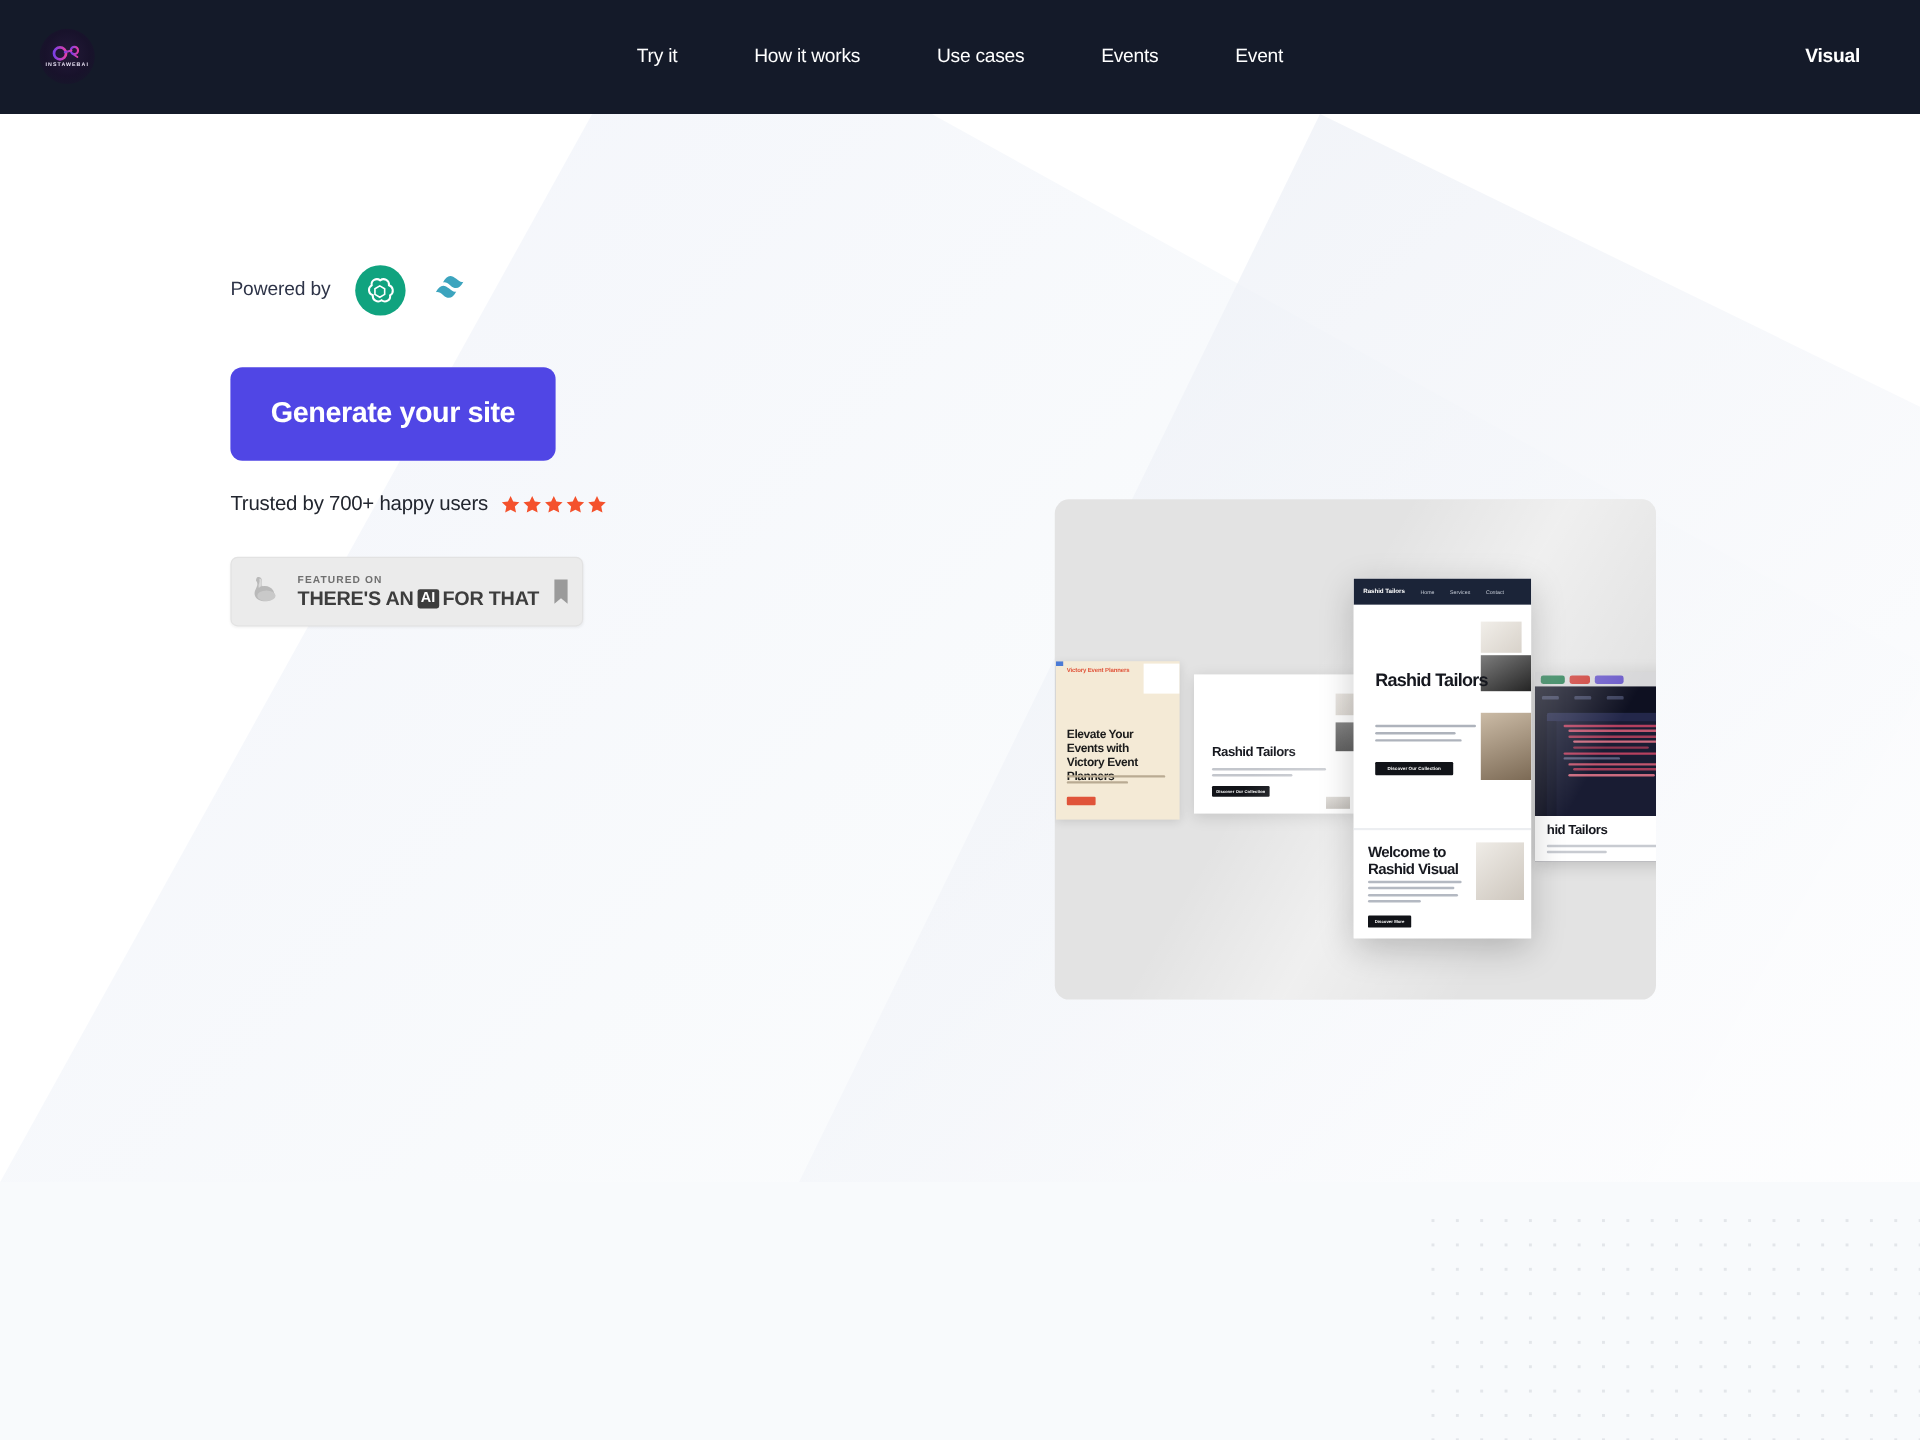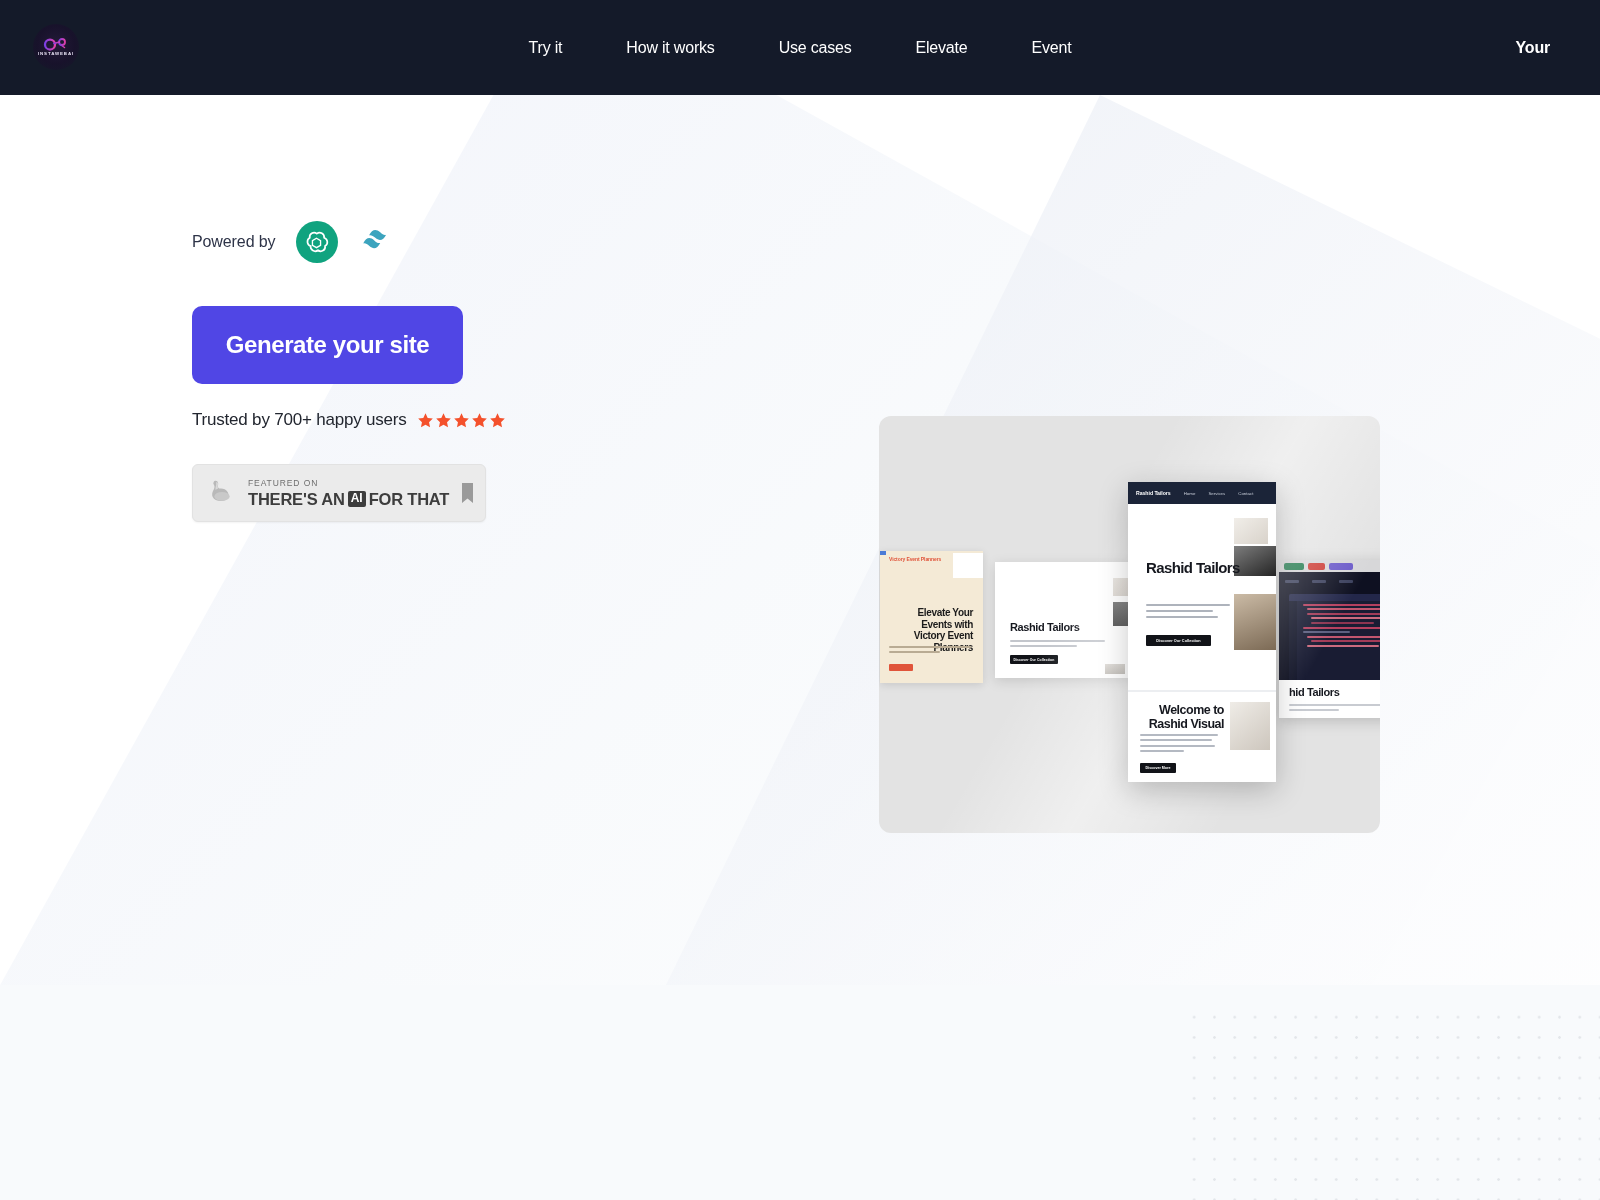--- a/index.html
+++ b/index.html
@@ -220,21 +220,21 @@
     display: flex;
     align-items: center;
     padding: 0 10px 0 12px;
     gap: 9px;
     box-shadow: 0 1px 2px rgba(0,0,0,0.05);
   }
   .badge-arm { width: 34px; height: 34px; flex: 0 0 auto; }
   .badge-texts { flex: 1 1 auto; line-height: 1; }
   .badge-kicker {
     font-size: 8.5px;
-    font-weight: 400;
+    font-weight: 700;
     letter-spacing: 0.9px;
     color: #6f6f6f;
     margin-bottom: 3px;
   }
   .badge-title {
     font-size: 16.5px;
     font-weight: 800;
     letter-spacing: -0.2px;
     color: #3d3d3d;
     display: flex;
@@ -260,21 +260,20 @@
   
   .showcase {
     position: absolute;
     left: 879px;
     top: 321px;
     width: 501px;
     height: 417px;
     background: #e3e3e3;
     border-radius: 12px;
     overflow: hidden;
-    text-align: right;
   }
   .showcase-sheen {
     position: absolute;
     inset: 0;
     background: linear-gradient(120deg, rgba(255,255,255,0) 40%, rgba(255,255,255,0.45) 58%, rgba(255,255,255,0) 78%);
   }
 
   
   .mock-victory {
     position: absolute;
@@ -507,25 +506,25 @@
       <path d="M24 13 L35 10" stroke="url(#lg)" stroke-width="3.4" stroke-linecap="round"></path>
       <path d="M36 15 L45 21" stroke="url(#lg)" stroke-width="3" stroke-linecap="round"></path>
     </svg>
     <div class="logo-word">INSTAWEBAI</div>
   </div>
 
   <nav class="nav">
     <a href="#">Try it</a>
     <a href="#">How it works</a>
     <a href="#">Use cases</a>
-    <a href="#">Elevate</a>
+    <a href="#">Events</a>
     <a href="#">Event</a>
   </nav>
 
-  <a href="#" class="login-btn">Your</a>
+  <a href="#" class="login-btn">Visual</a>
 </header>
 
 <section class="hero">
   <div class="hero-diagonal"></div>
   <div class="hero-diagonal2"></div>
 
   <div class="hero-inner">
 
     <div class="hero-left">
 

